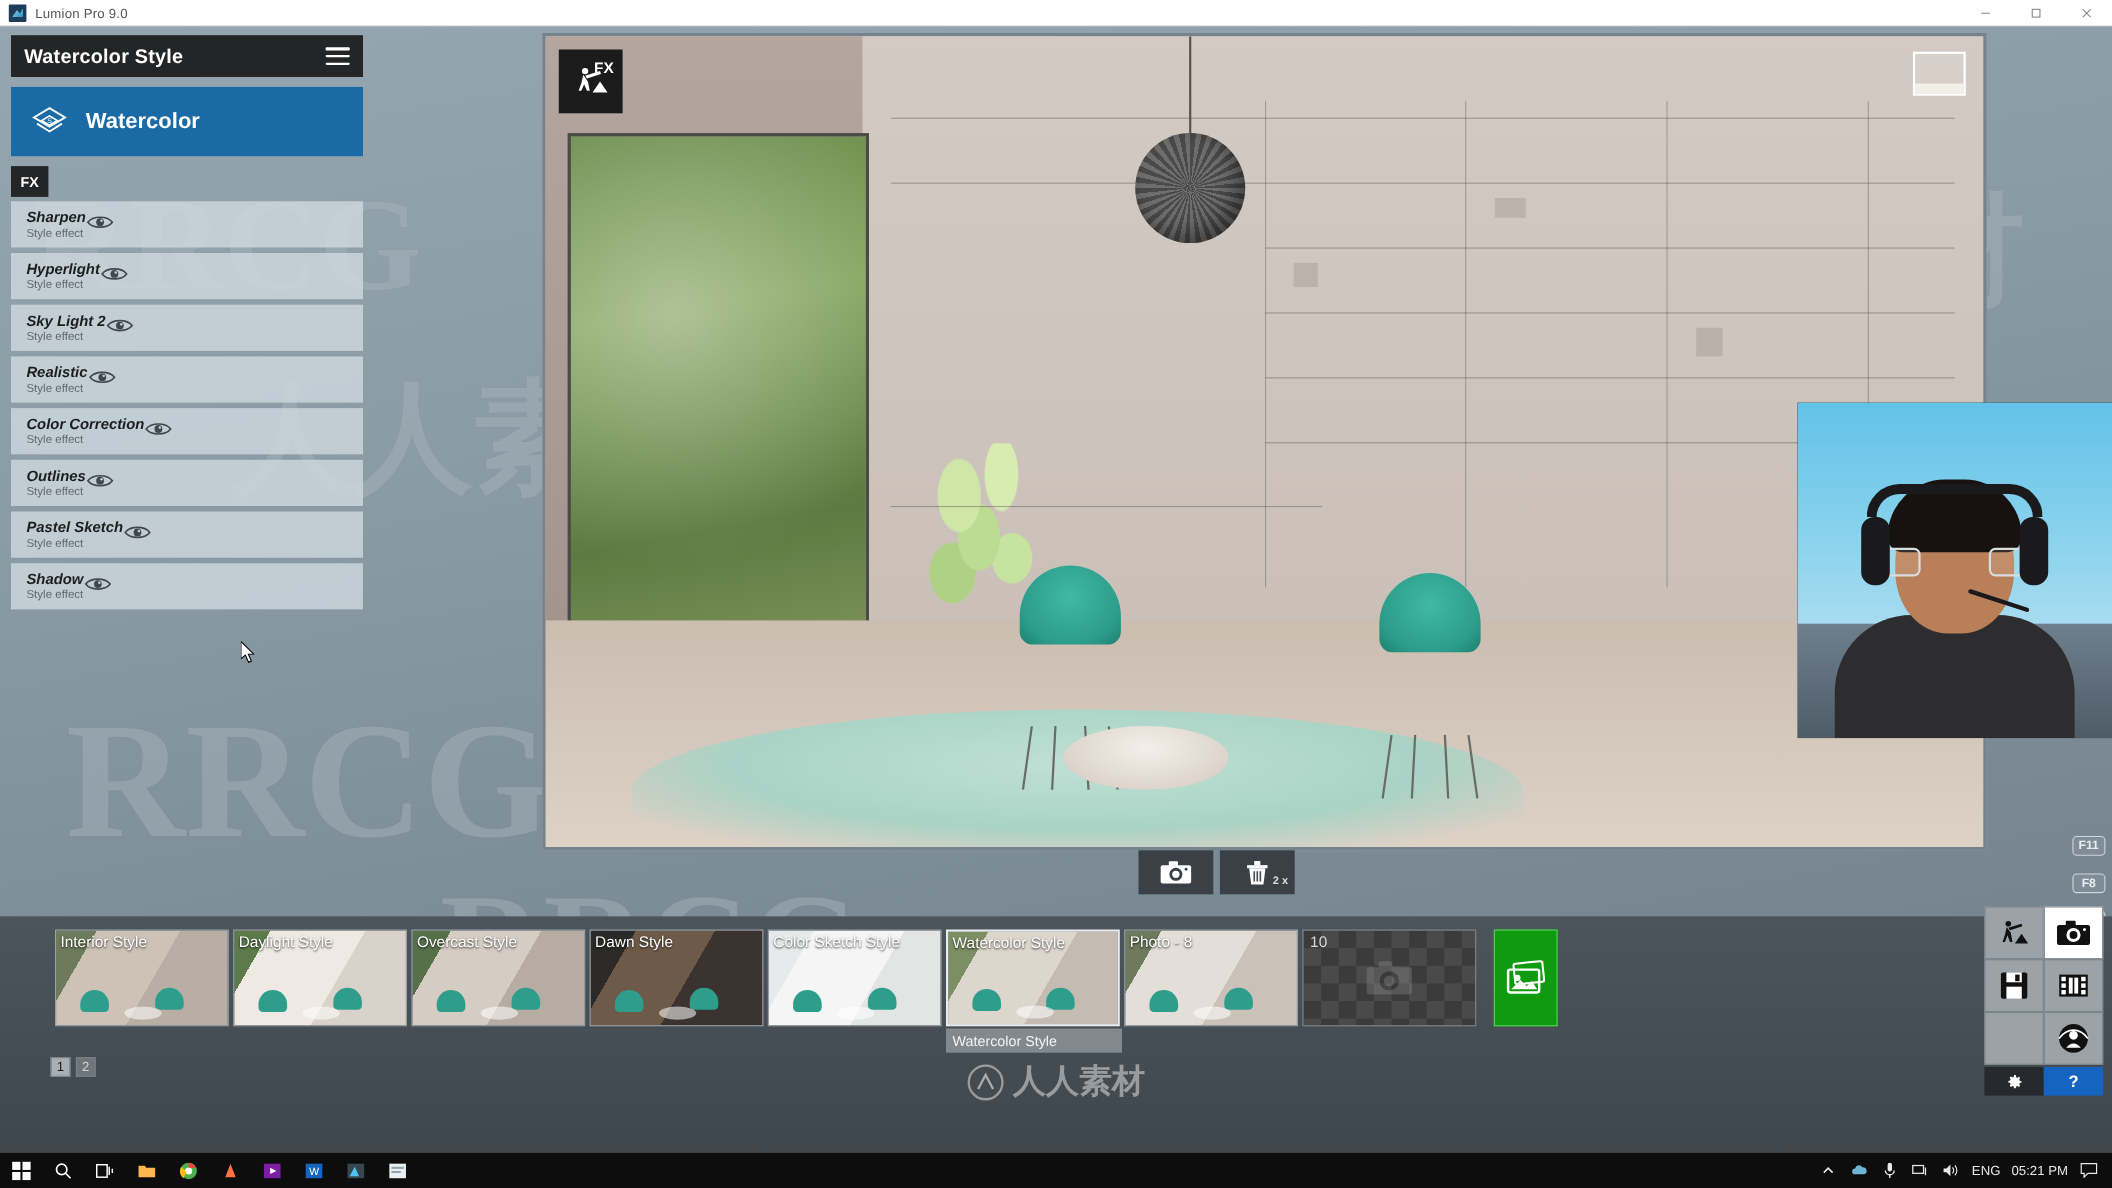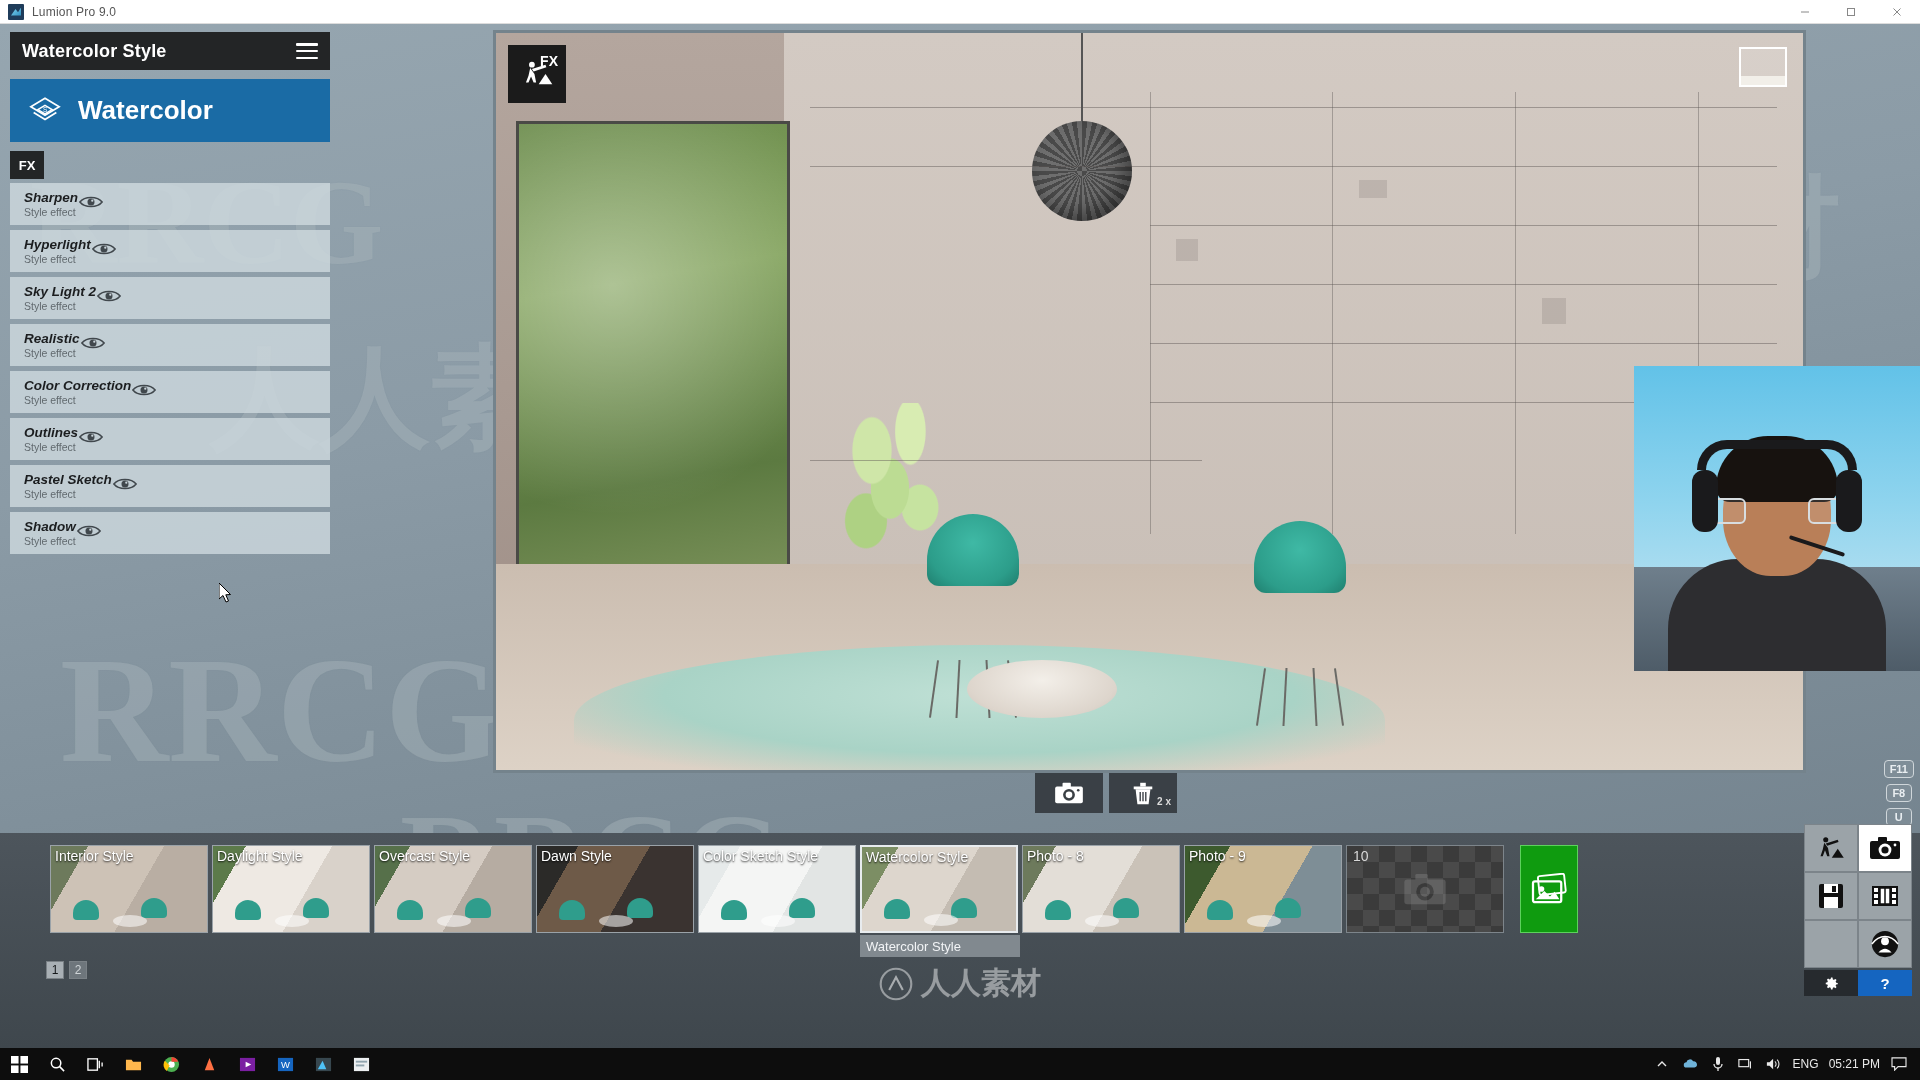--- a/index.html
+++ b/index.html
@@ -57,21 +57,21 @@
   }
   .panel-head .ph-title { font-size: 18px; font-weight: bold; letter-spacing: .2px; }
   .hamburger { margin-left: auto; width: 22px; height: 16px; display: flex;
     flex-direction: column; justify-content: space-between; cursor: pointer; }
   .hamburger i { display: block; height: 2.5px; background: #fff; border-radius: 1px; }
 
   .style-card {
     margin-top: 9px; height: 63px; background: #1a6ba5;
     display: flex; align-items: center; padding: 0 18px; color: #fff;
   }
-  .style-card .sc-name { font-size: 26px; font-weight: bold; margin-left: 16px; }
+  .style-card .sc-name { font-size: 20px; font-weight: bold; margin-left: 16px; }
   .layers-ico { width: 34px; height: 34px; }
 
   .fx-tab {
     margin-top: 9px; width: 34px; height: 28px; background: #232526;
     color: #fff; font-size: 13px; font-weight: bold;
     display: flex; align-items: center; justify-content: center;
   }
 
   .fx-list { margin-top: 4px; width: 320px; }
   .fx-row {
@@ -166,21 +166,21 @@
   .wc-hair{position:absolute;left:50%;top:0;transform:translateX(-50%);width:122px;height:66px;border-radius:60px 60px 16px 16px;background:#17120f;}
   .wc-body{position:absolute;left:50%;bottom:0;transform:translateX(-50%);width:218px;height:112px;border-radius:70px 70px 0 0;background:#2d2d30;}
   .wc-hp{position:absolute;top:34px;width:26px;height:62px;border-radius:12px;background:#1a1a1c;}
   .wc-hp.l{left:30px;} .wc-hp.r{right:30px;}
   .wc-band{position:absolute;left:50%;top:4px;transform:translateX(-50%);width:160px;height:30px;border-radius:80px 80px 0 0;border:9px solid #1a1a1c;border-bottom:none;}
   .wc-glass{position:absolute;top:62px;width:44px;height:26px;border:2px solid #d8dde0;border-radius:6px;background:rgba(255,255,255,.12);}
   .wc-glass.l{left:40px;} .wc-glass.r{right:40px;}
   .wc-mic{position:absolute;right:46px;top:108px;width:58px;height:4px;background:#1a1a1c;border-radius:2px;transform:rotate(18deg);}
 
   
-  .keyhints{position:absolute;right:6px;top:760px;display:flex;flex-direction:column;gap:6px;align-items:center;}
+  .keyhints{position:absolute;right:6px;top:760px;display:flex;flex-direction:column;gap:16px;}
   .keybtn{
     min-width:26px;height:18px;padding:0 5px;border:1.5px solid #cfd6da;border-radius:4px;
     color:#e9eef1;font-size:11px;font-weight:bold;display:flex;align-items:center;justify-content:center;
     background:rgba(255,255,255,.06);
   }
 
   
   .bottombar{
     position:absolute; left:0; bottom:32px; width:1920px; height:215px;
     background: linear-gradient(180deg,#4d555c 0%, #3f474d 100%);
@@ -577,28 +577,20 @@
         </div>
         <div class="thumb-wrap">
           <div class="thumb" style="background: linear-gradient(120deg, rgb(109, 122, 92) 0px, rgb(109, 122, 92) 16%, rgb(227, 222, 215) 16%, rgb(227, 222, 215) 58%, rgb(202, 194, 184) 58%, rgb(202, 194, 184) 100%);">
             <span class="tlabel">Photo - 8</span>
             <div style="position:absolute;left:14%;bottom:14%;width:26px;height:20px;border-radius:13px 13px 4px 4px;background:#2f9d8c"></div>
             <div style="position:absolute;left:58%;bottom:16%;width:26px;height:20px;border-radius:13px 13px 4px 4px;background:#2f9d8c"></div>
             <div style="position:absolute;left:40%;bottom:6%;width:34px;height:12px;border-radius:50%;background:rgba(255,255,255,.55)"></div>
           </div>
         </div>
         <div class="thumb-wrap">
-          <div class="thumb" style="background: linear-gradient(120deg, rgb(61, 90, 46) 0px, rgb(61, 90, 46) 22%, rgb(203, 184, 148) 22%, rgb(203, 184, 148) 62%, rgb(126, 142, 150) 62%, rgb(126, 142, 150) 100%);">
-            <span class="tlabel">Photo - 9</span>
-            <div style="position:absolute;left:14%;bottom:14%;width:26px;height:20px;border-radius:13px 13px 4px 4px;background:#2f9d8c"></div>
-            <div style="position:absolute;left:58%;bottom:16%;width:26px;height:20px;border-radius:13px 13px 4px 4px;background:#2f9d8c"></div>
-            <div style="position:absolute;left:40%;bottom:6%;width:34px;height:12px;border-radius:50%;background:rgba(255,255,255,.55)"></div>
-          </div>
-        </div>
-        <div class="thumb-wrap">
           <div class="thumb empty">
             <span class="tnum">10</span>
             <svg class="camghost" width="44" height="36" viewBox="0 0 32 26">
               <rect x="1" y="6" width="30" height="18" rx="2" fill="#9a9a9a"></rect>
               <rect x="9" y="2" width="9" height="5" rx="1" fill="#9a9a9a"></rect>
               <circle cx="16" cy="15" r="6.4" fill="#3a3a3a"></circle>
               <circle cx="16" cy="15" r="3.6" fill="#9a9a9a"></circle>
             </svg>
           </div>
         </div>

